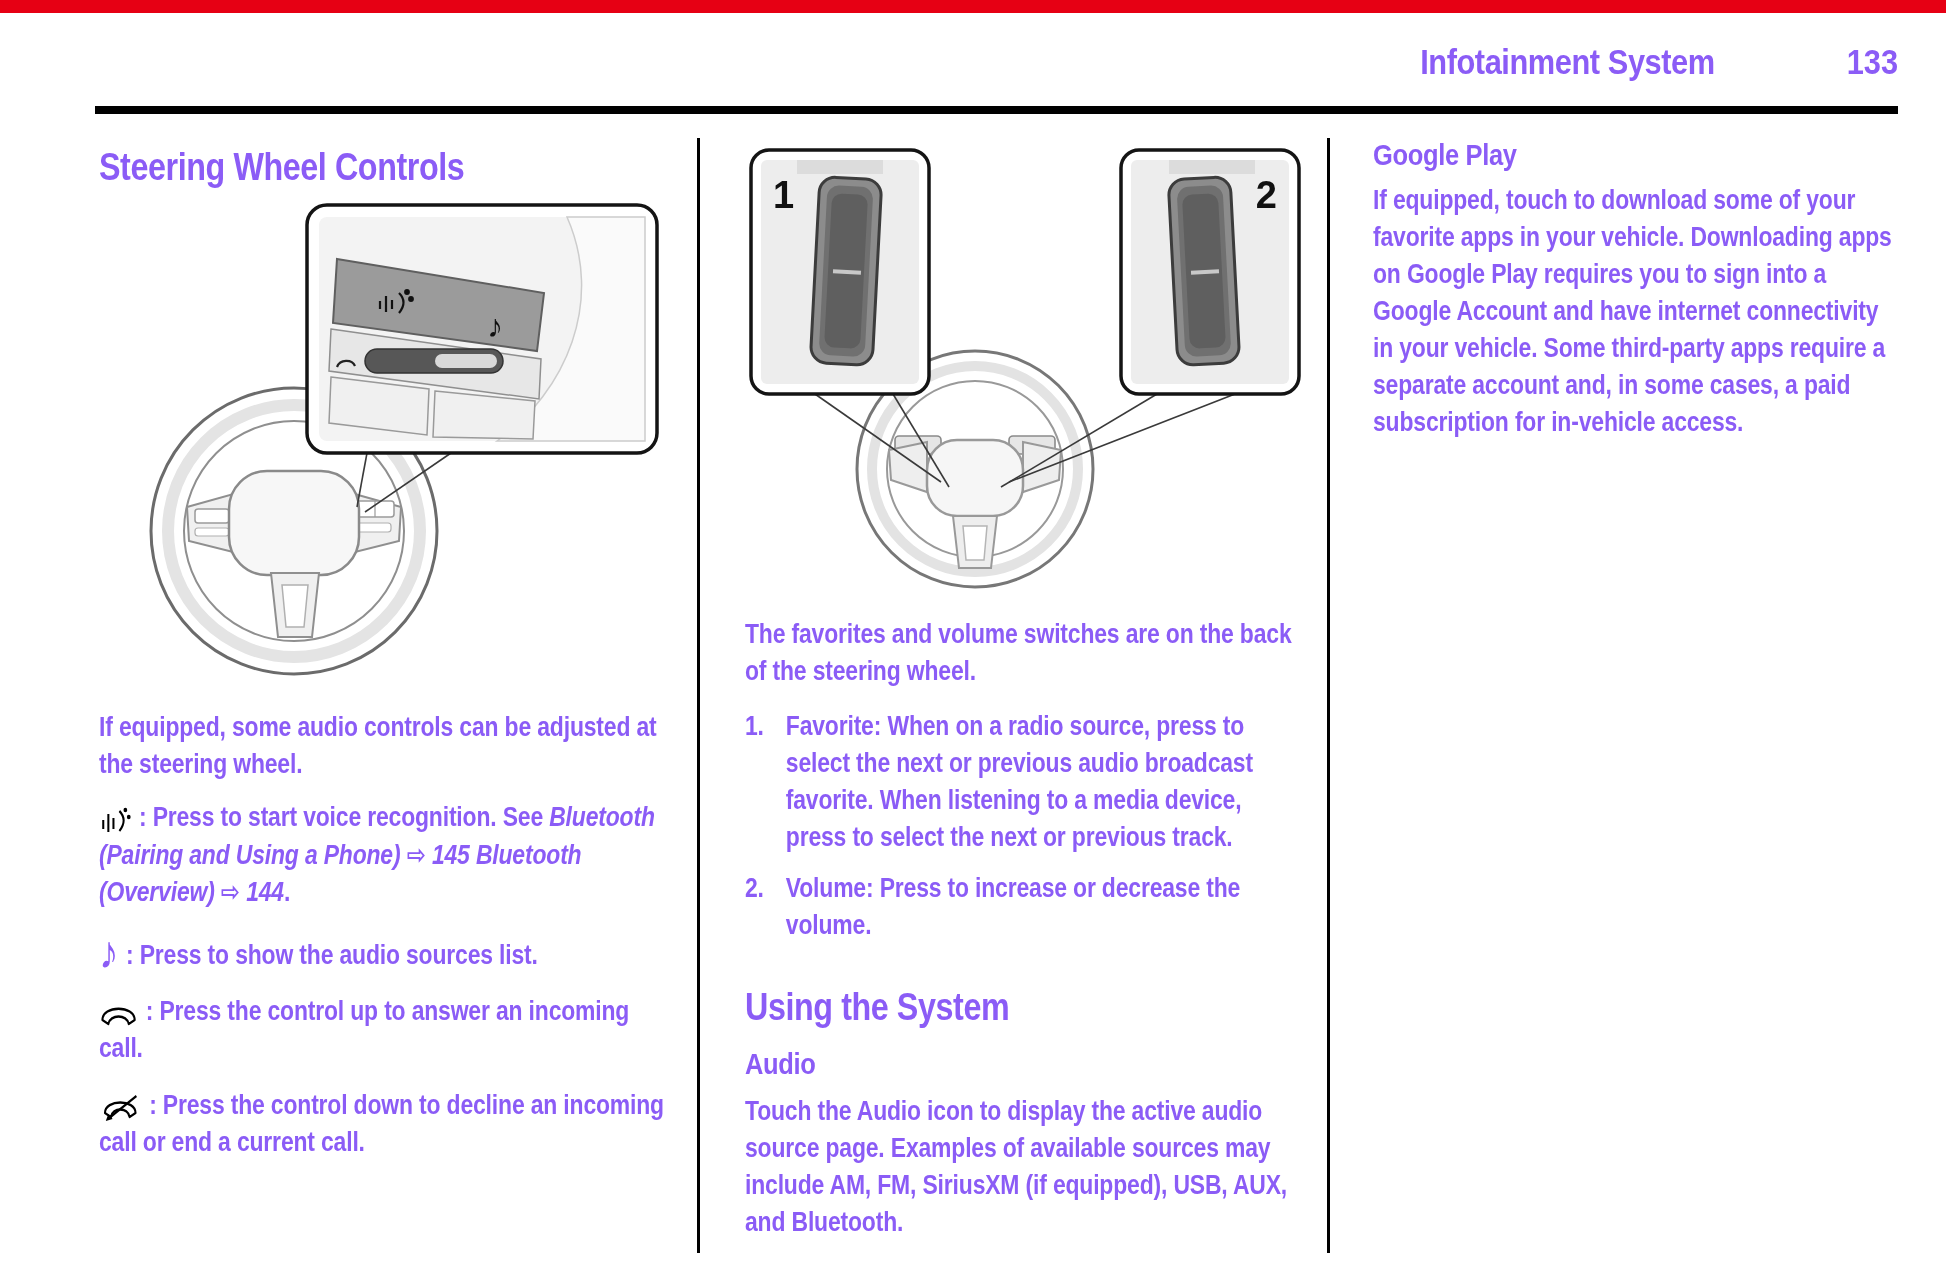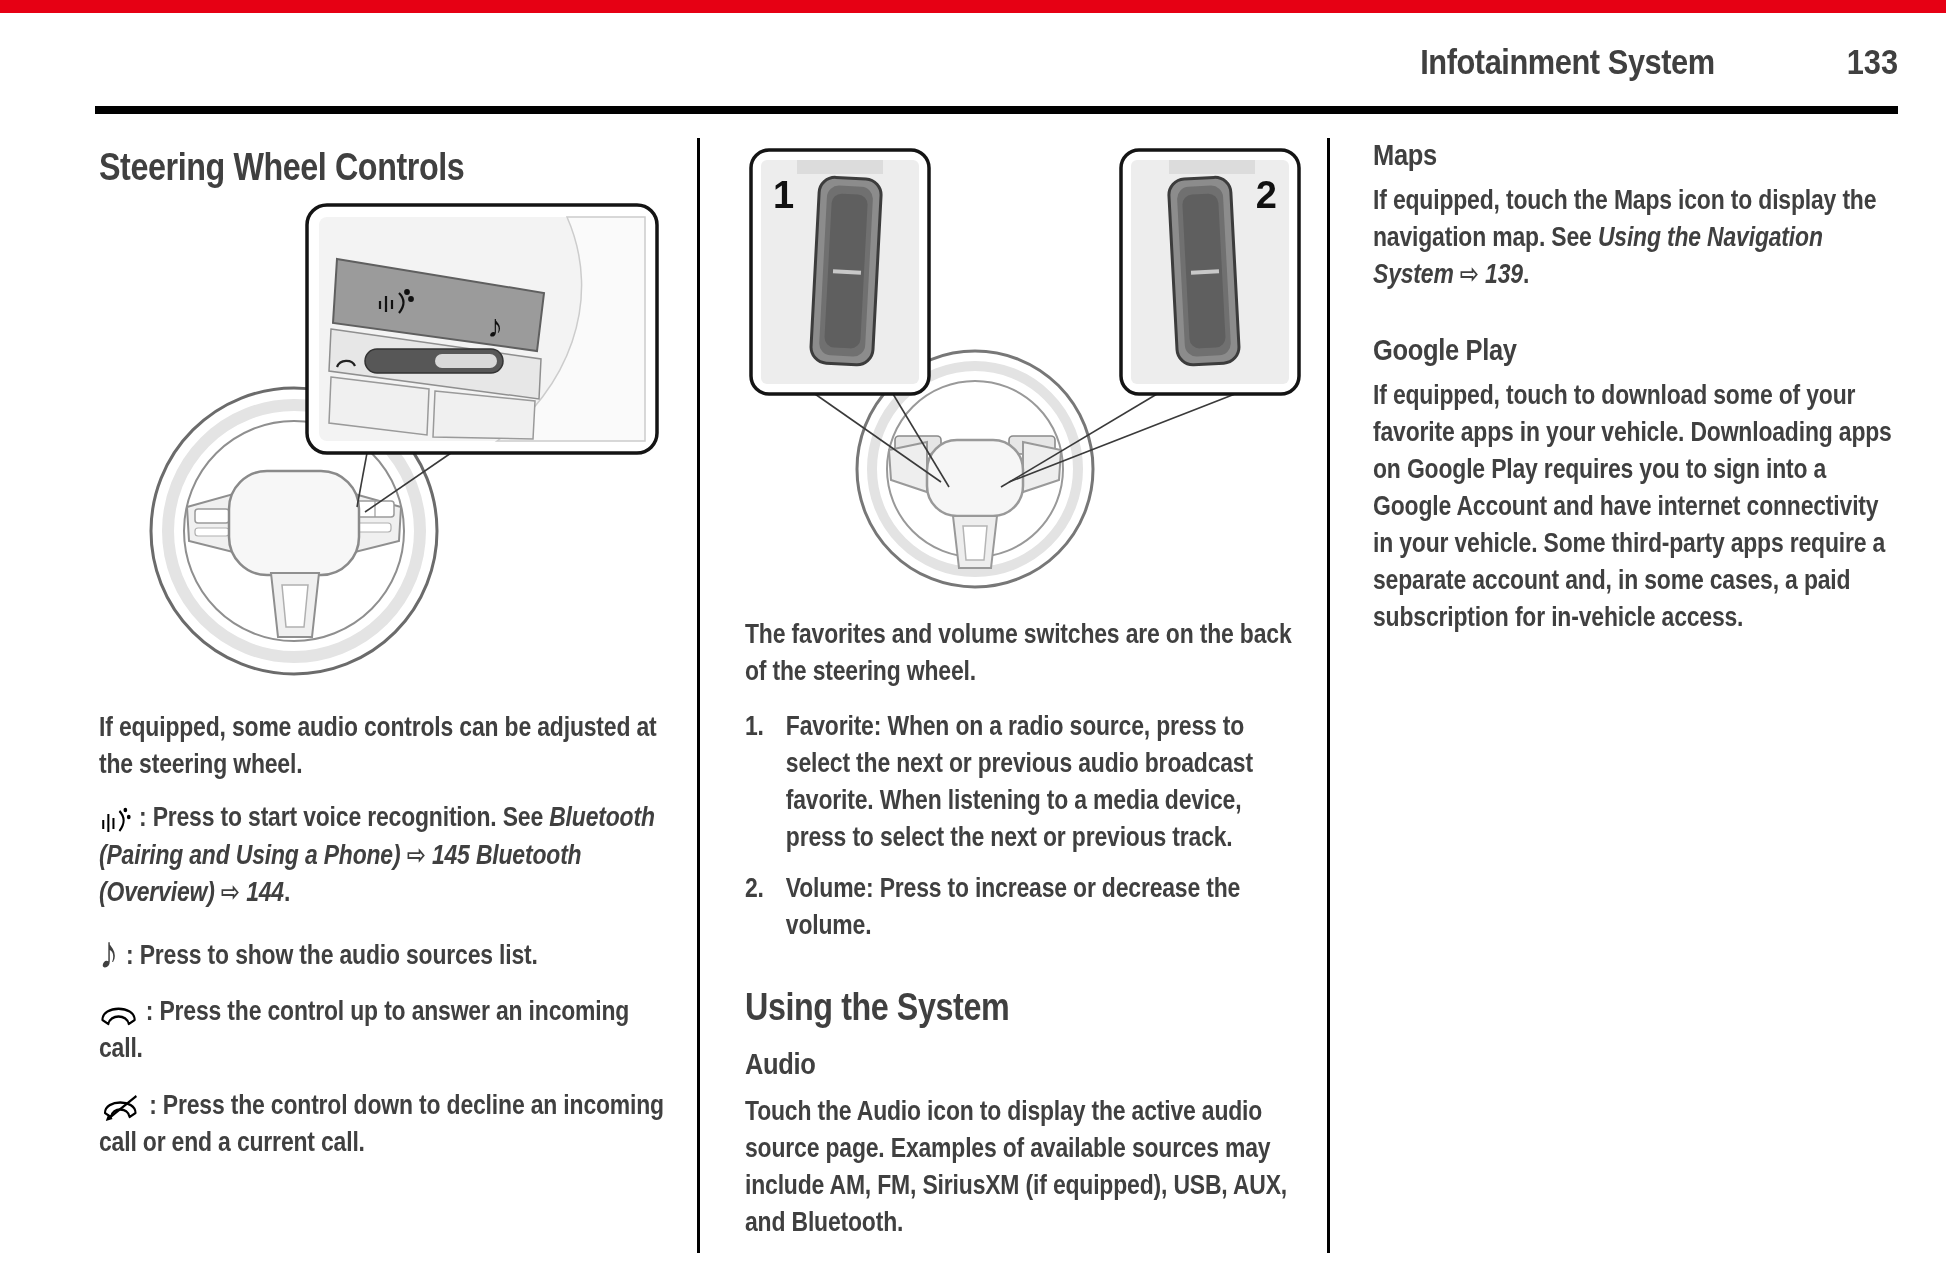--- a/index.html
+++ b/index.html
@@ -1,17 +1,17 @@
 <!DOCTYPE html>
 <html><head>
 <meta charset="utf-8">
 <style>
   html,body{margin:0;padding:0;background:#ffffff;overflow:hidden;}
   .page{position:relative;width:1946px;height:1288px;background:#ffffff;
-        font-family:"Liberation Sans","DejaVu Sans",sans-serif;color:#404040;}
+        font-family:"Liberation Sans","DejaVu Sans",sans-serif;color:#8b5cf6;}
   .red-bar{position:absolute;top:0;left:0;width:1946px;height:13px;background:#e60014;}
   .page-header{position:absolute;top:42px;right:48px;display:flex;align-items:baseline;
                transform:scaleX(0.88);transform-origin:100% 0;}
   .hdr-title{font-size:35px;font-weight:bold;letter-spacing:-0.5px;}
   .hdr-num{font-size:35px;font-weight:bold;margin-left:150px;}
   .rule{position:absolute;left:95px;top:106px;width:1803px;height:8px;background:#000;}
   .divider{position:absolute;top:138px;width:3px;height:1115px;background:#000;}
   .div1{left:697px;} .div2{left:1327px;}
   .col{position:absolute;top:138px;}
   .col1{left:99px;width:570px;}
@@ -211,24 +211,20 @@
     </ol>
 
     <h1 class="tx mt42">Using the System</h1>
     <h2 class="tx mt18">Audio</h2>
     <p class="tx mt12"><span>Touch the Audio icon to display the active audio source page. Examples of available sources may include AM, FM, SiriusXM (if equipped), USB, AUX, and Bluetooth.</span></p>
   </div>
 
   <div class="col col3">
 
 
-    <div class="section">
-      <h2 class="tx">Maps</h2>
-      <p class="tx"><span>If equipped, touch the Maps icon to display the navigation map. See </span><span class="i">Using the Navigation System</span><span class="arrow"> ⇨ </span><span class="i">139</span><span>.</span></p>
-    </div>
 
 
     <div class="section">
       <h2 class="tx">Google Play</h2>
       <p class="tx"><span>If equipped, touch to download some of your favorite apps in your vehicle. Downloading apps on Google Play requires you to sign into a Google Account and have internet connectivity in your vehicle. Some third-party apps require a separate account and, in some cases, a paid subscription for in-vehicle access.</span></p>
     </div>
 
   </div>
 
 </div>

